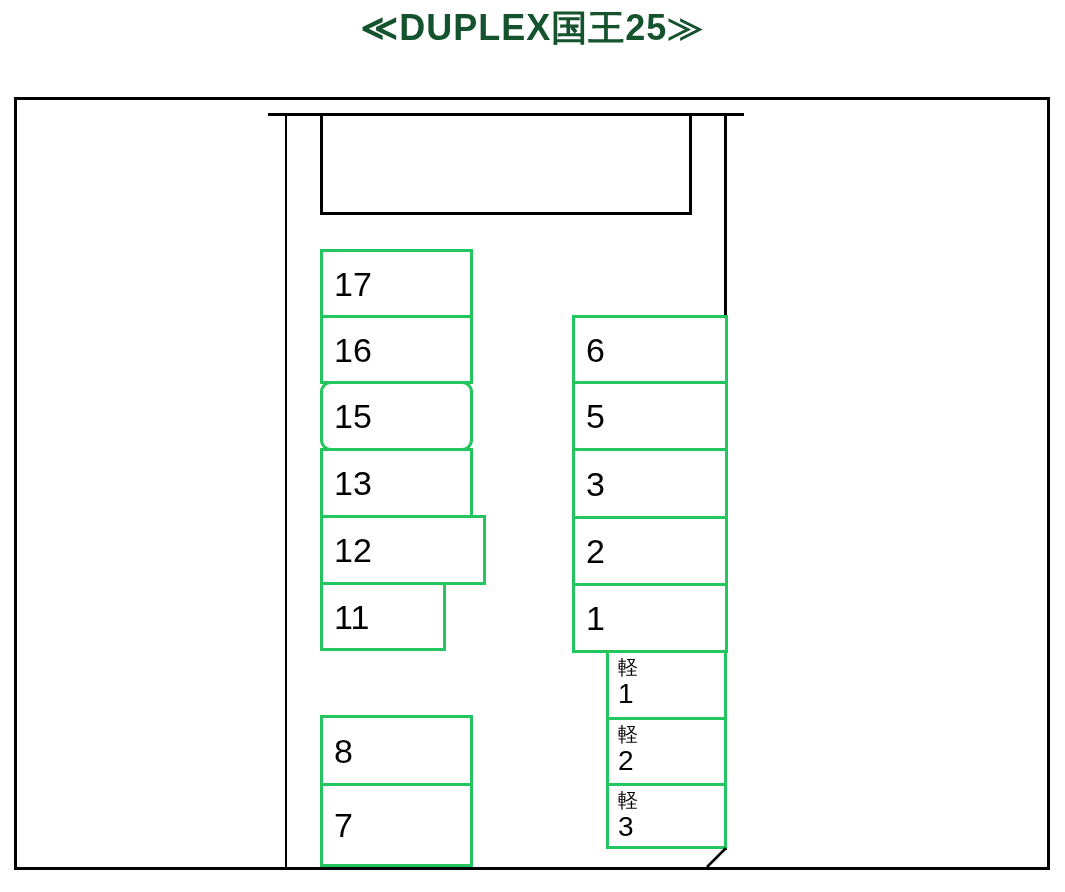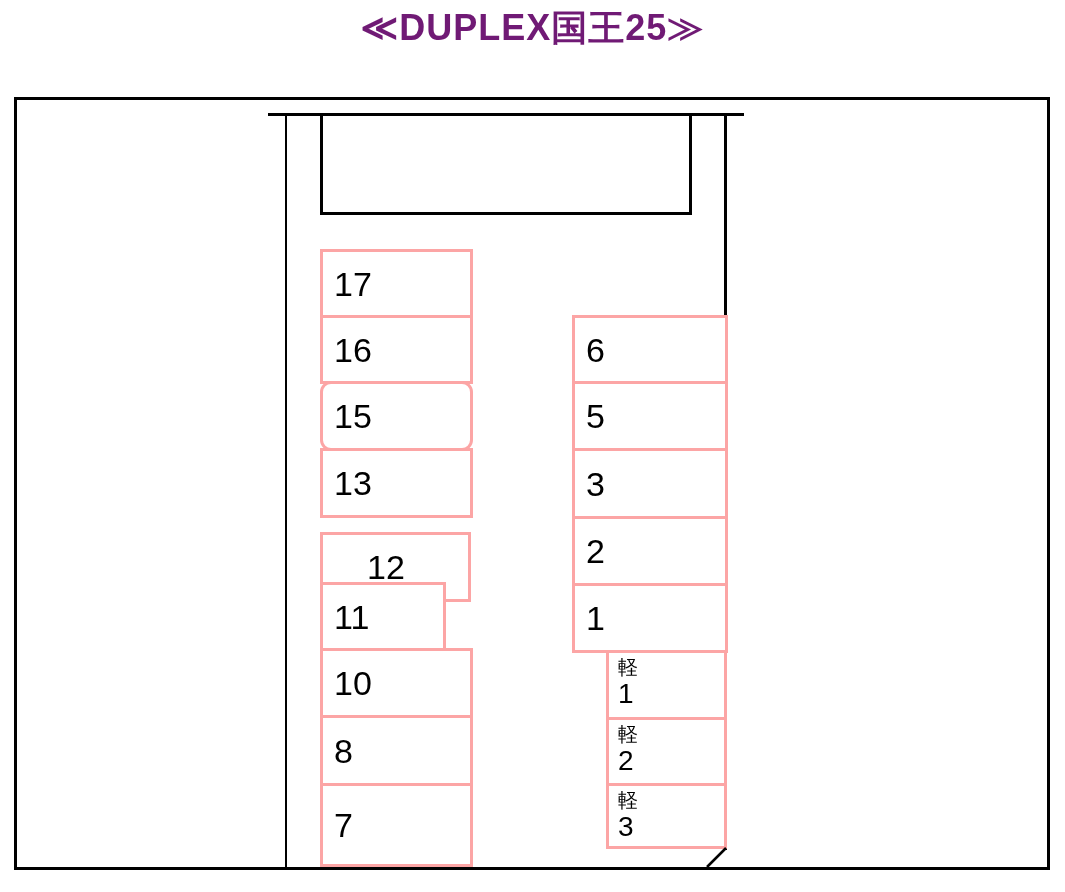--- a/index.html
+++ b/index.html
@@ -16,21 +16,21 @@
     overflow: hidden;
   }
   .title {
     position: absolute;
     top: 4px;
     left: 0;
     width: 1065px;
     text-align: center;
     font-size: 36px;
     font-weight: bold;
-    color: #701a75;
+    color: #14532d;
     letter-spacing: 1px;
     white-space: nowrap;
   }
   .outer-border {
     position: absolute;
     left: 14px;
     top: 97px;
     width: 1036px;
     height: 773px;
     box-sizing: border-box;
@@ -47,21 +47,21 @@
     top: 113px;
     width: 372px;
     height: 102px;
     box-sizing: border-box;
     border: 3px solid #000000;
     background: #ffffff;
   }
   .sp {
     position: absolute;
     box-sizing: border-box;
-    border: 3px solid #fca5a5;
+    border: 3px solid #22c55e;
     background: #ffffff;
     display: flex;
     align-items: center;
     color: #000000;
   }
   .sp .n {
     font-size: 34px;
     padding-left: 11px;
     line-height: 1;
   }
@@ -108,28 +108,25 @@
     </div>
   <div class="sp" style="left:320px; top:315px; width:153px; height:69px;">
       <span class="n">16</span>
     </div>
   <div class="sp" style="left:320px; top:381px; width:153px; height:70px;border-radius:11px;">
       <span class="n">15</span>
     </div>
   <div class="sp" style="left:320px; top:448px; width:153px; height:70px;">
       <span class="n">13</span>
     </div>
-  <div class="sp" style="left:320px; top:532px; width:151px; height:70px;padding-left:33px;">
+  <div class="sp" style="left:320px; top:515px; width:166px; height:70px;">
       <span class="n">12</span>
     </div>
   <div class="sp" style="left:320px; top:582px; width:126px; height:69px;">
       <span class="n">11</span>
-    </div>
-  <div class="sp" style="left:320px; top:648px; width:153px; height:70px;">
-      <span class="n">10</span>
     </div>
   <div class="sp" style="left:320px; top:715px; width:153px; height:71px;">
       <span class="n">8</span>
     </div>
   <div class="sp" style="left:320px; top:783px; width:153px; height:84px;">
       <span class="n">7</span>
     </div>
 
   <div class="sp" style="left:572px; top:315px; width:156px; height:69px;">
       <span class="n">6</span>

